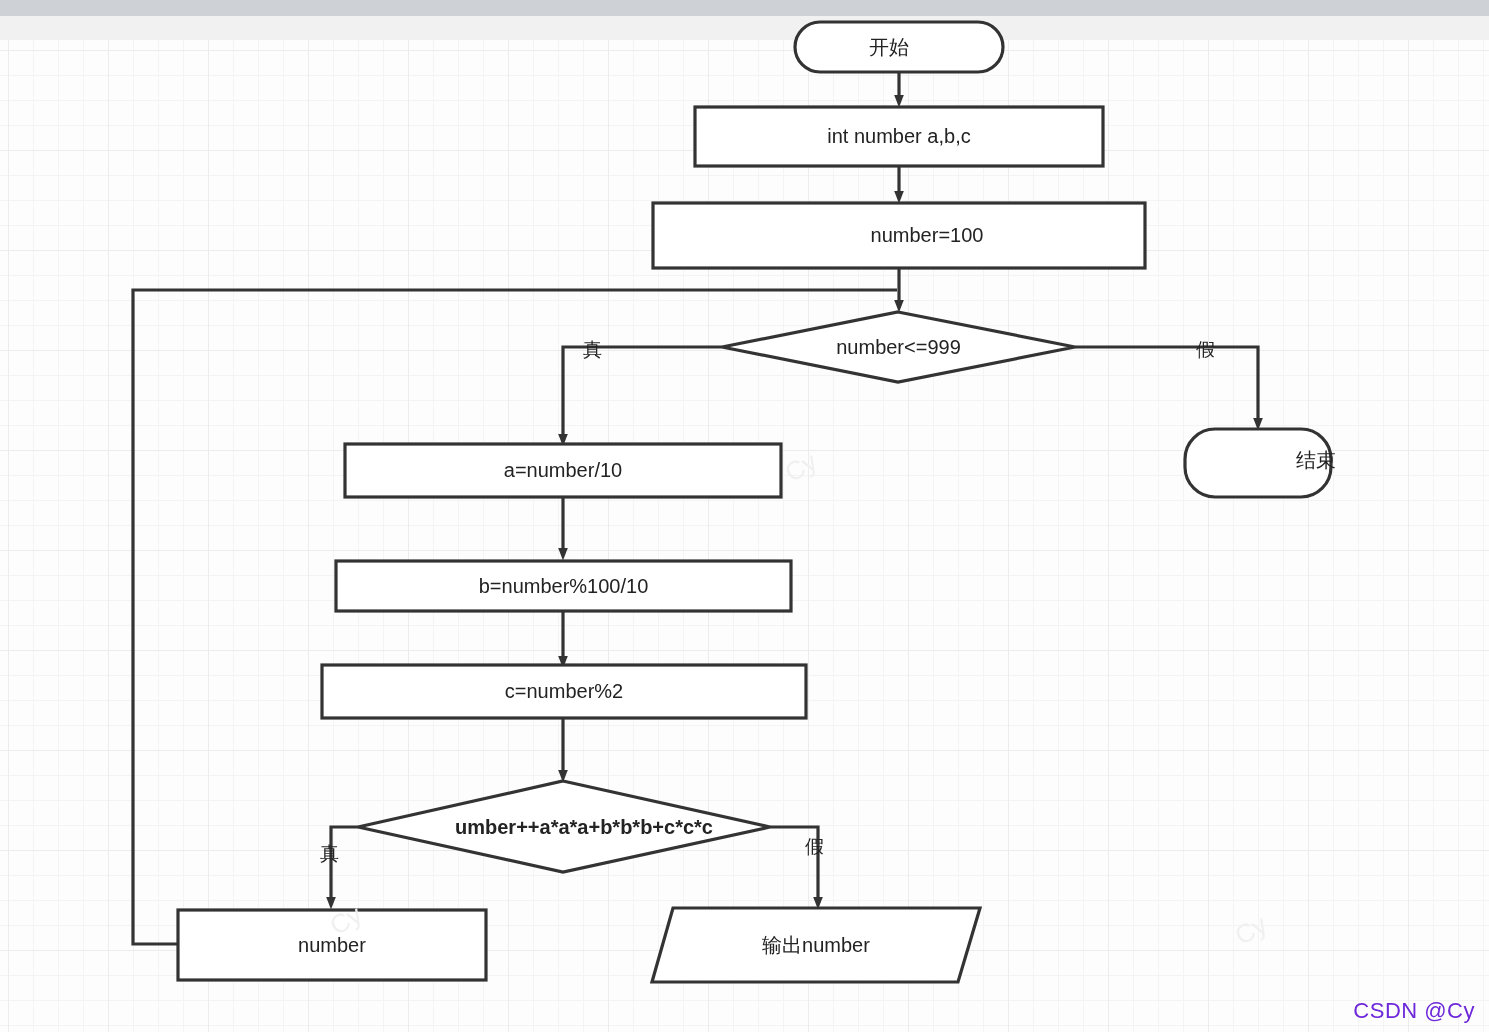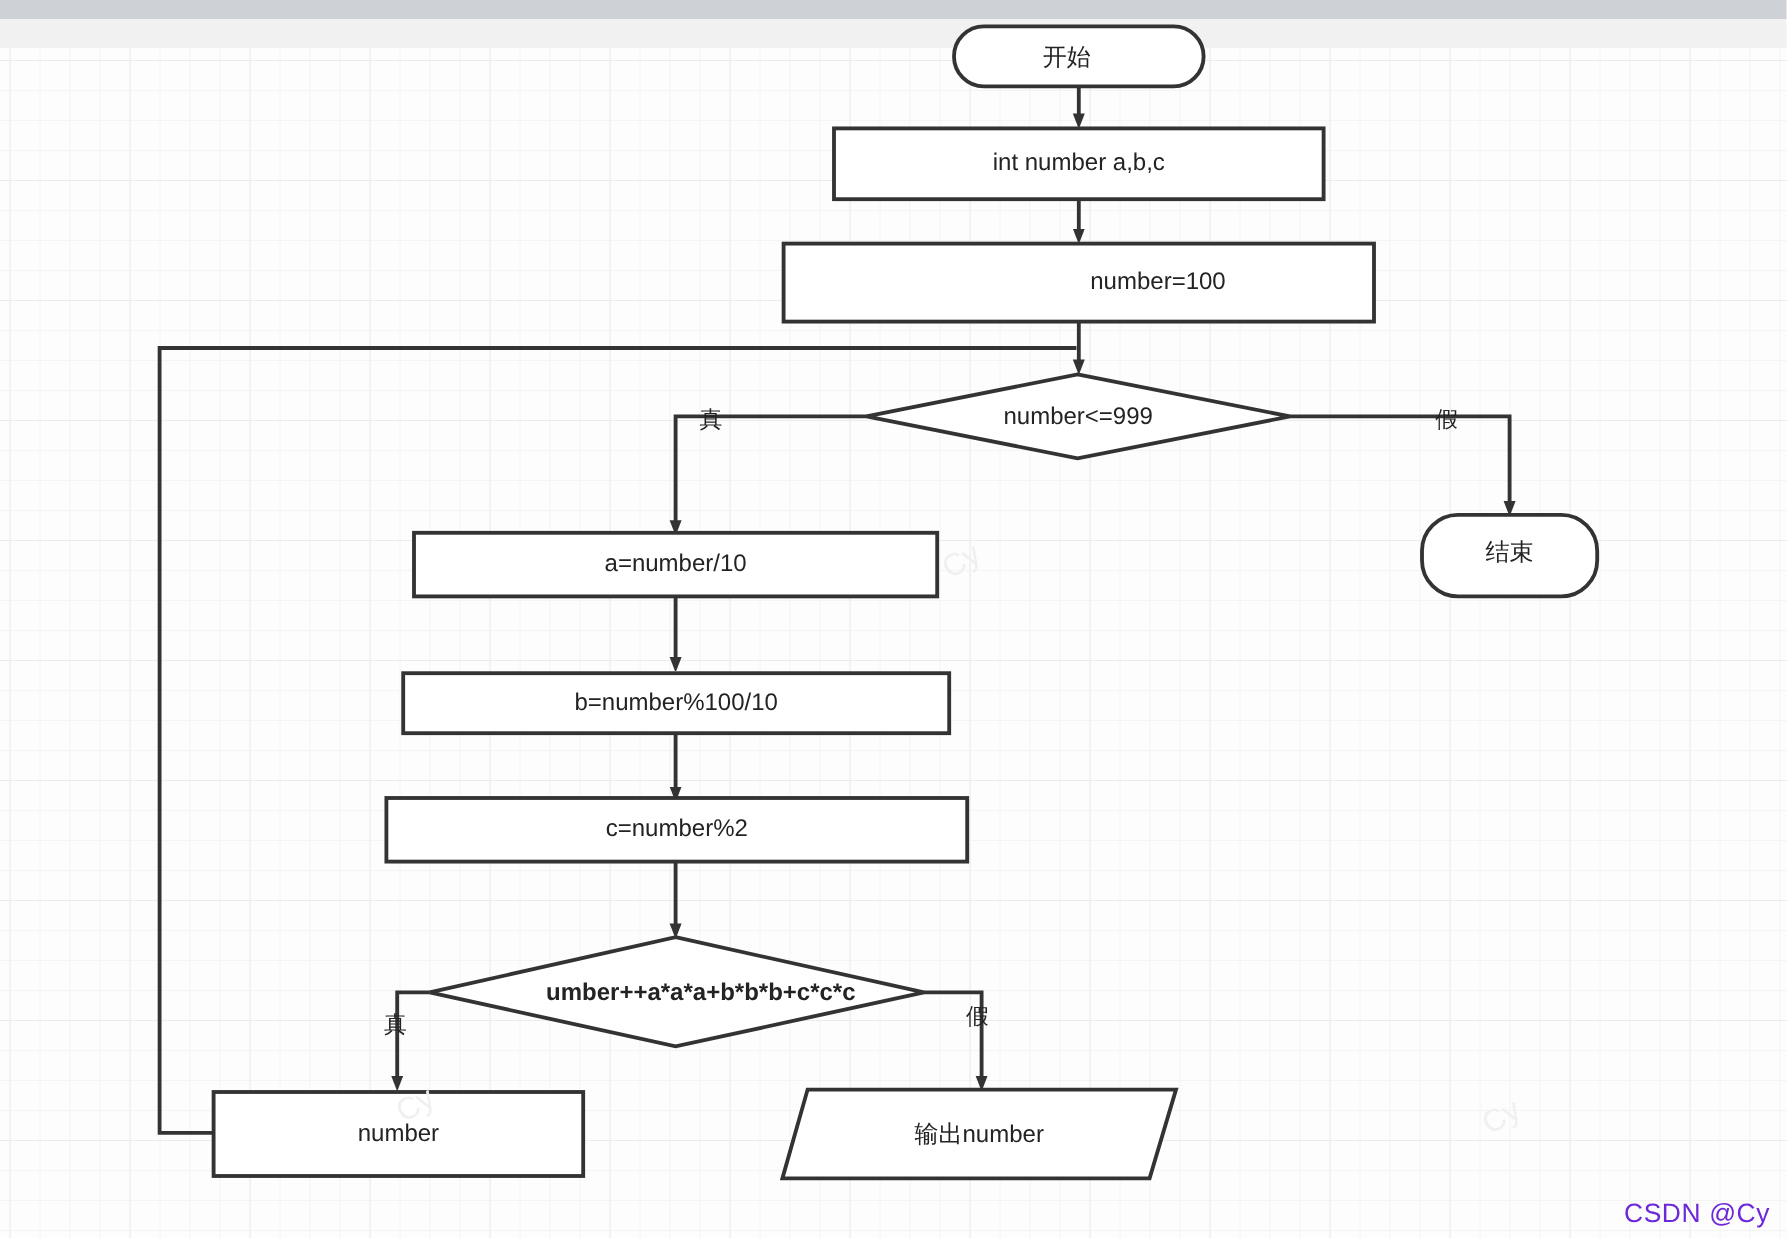--- a/index.html
+++ b/index.html
@@ -148,25 +148,25 @@
       <rect x="178" y="910" width="308" height="70" fill="#ffffff"></rect>
 
       <polygon points="673,908 980,908 958,982 652,982" fill="#ffffff"></polygon>
     </g>
   </svg>
 
   <div class="nodelabel" style="left:795px; top:22px; width:188px; height:50px;">开始</div>
 
   <div class="nodelabel" style="left:695px; top:107px; width:408px; height:59px;">int number a,b,c</div>
 
-  <div class="nodelabel" style="left:691px; top:203px; width:492px; height:65px;padding-left:28px;">number=100</div>
+  <div class="nodelabel" style="left:653px; top:203px; width:492px; height:65px;padding-left:28px;">number=100</div>
 
   <div class="nodelabel" style="left:722px; top:312px; width:353px; height:70px;">number&lt;=999</div>
 
-  <div class="nodelabel" style="left:1185px; top:429px; width:146px; height:63px;border-radius:19px;">结束</div>
+  <div class="nodelabel" style="left:1243px; top:429px; width:146px; height:63px;border-radius:19px;">结束</div>
 
   <div class="nodelabel" style="left:345px; top:444px; width:436px; height:53px;">a=number/10</div>
 
   <div class="nodelabel" style="left:336px; top:561px; width:455px; height:50px;">b=number%100/10</div>
 
   <div class="nodelabel" style="left:322px; top:665px; width:484px; height:53px;">c=number%2</div>
 
   <div class="nodelabel" style="left:378px; top:792px; width:412px; height:70px;font-weight:bold;">umber++a*a*a+b*b*b+c*c*c</div>
 
   <div class="nodelabel" style="left:652px; top:908px; width:328px; height:74px;">输出number</div>

